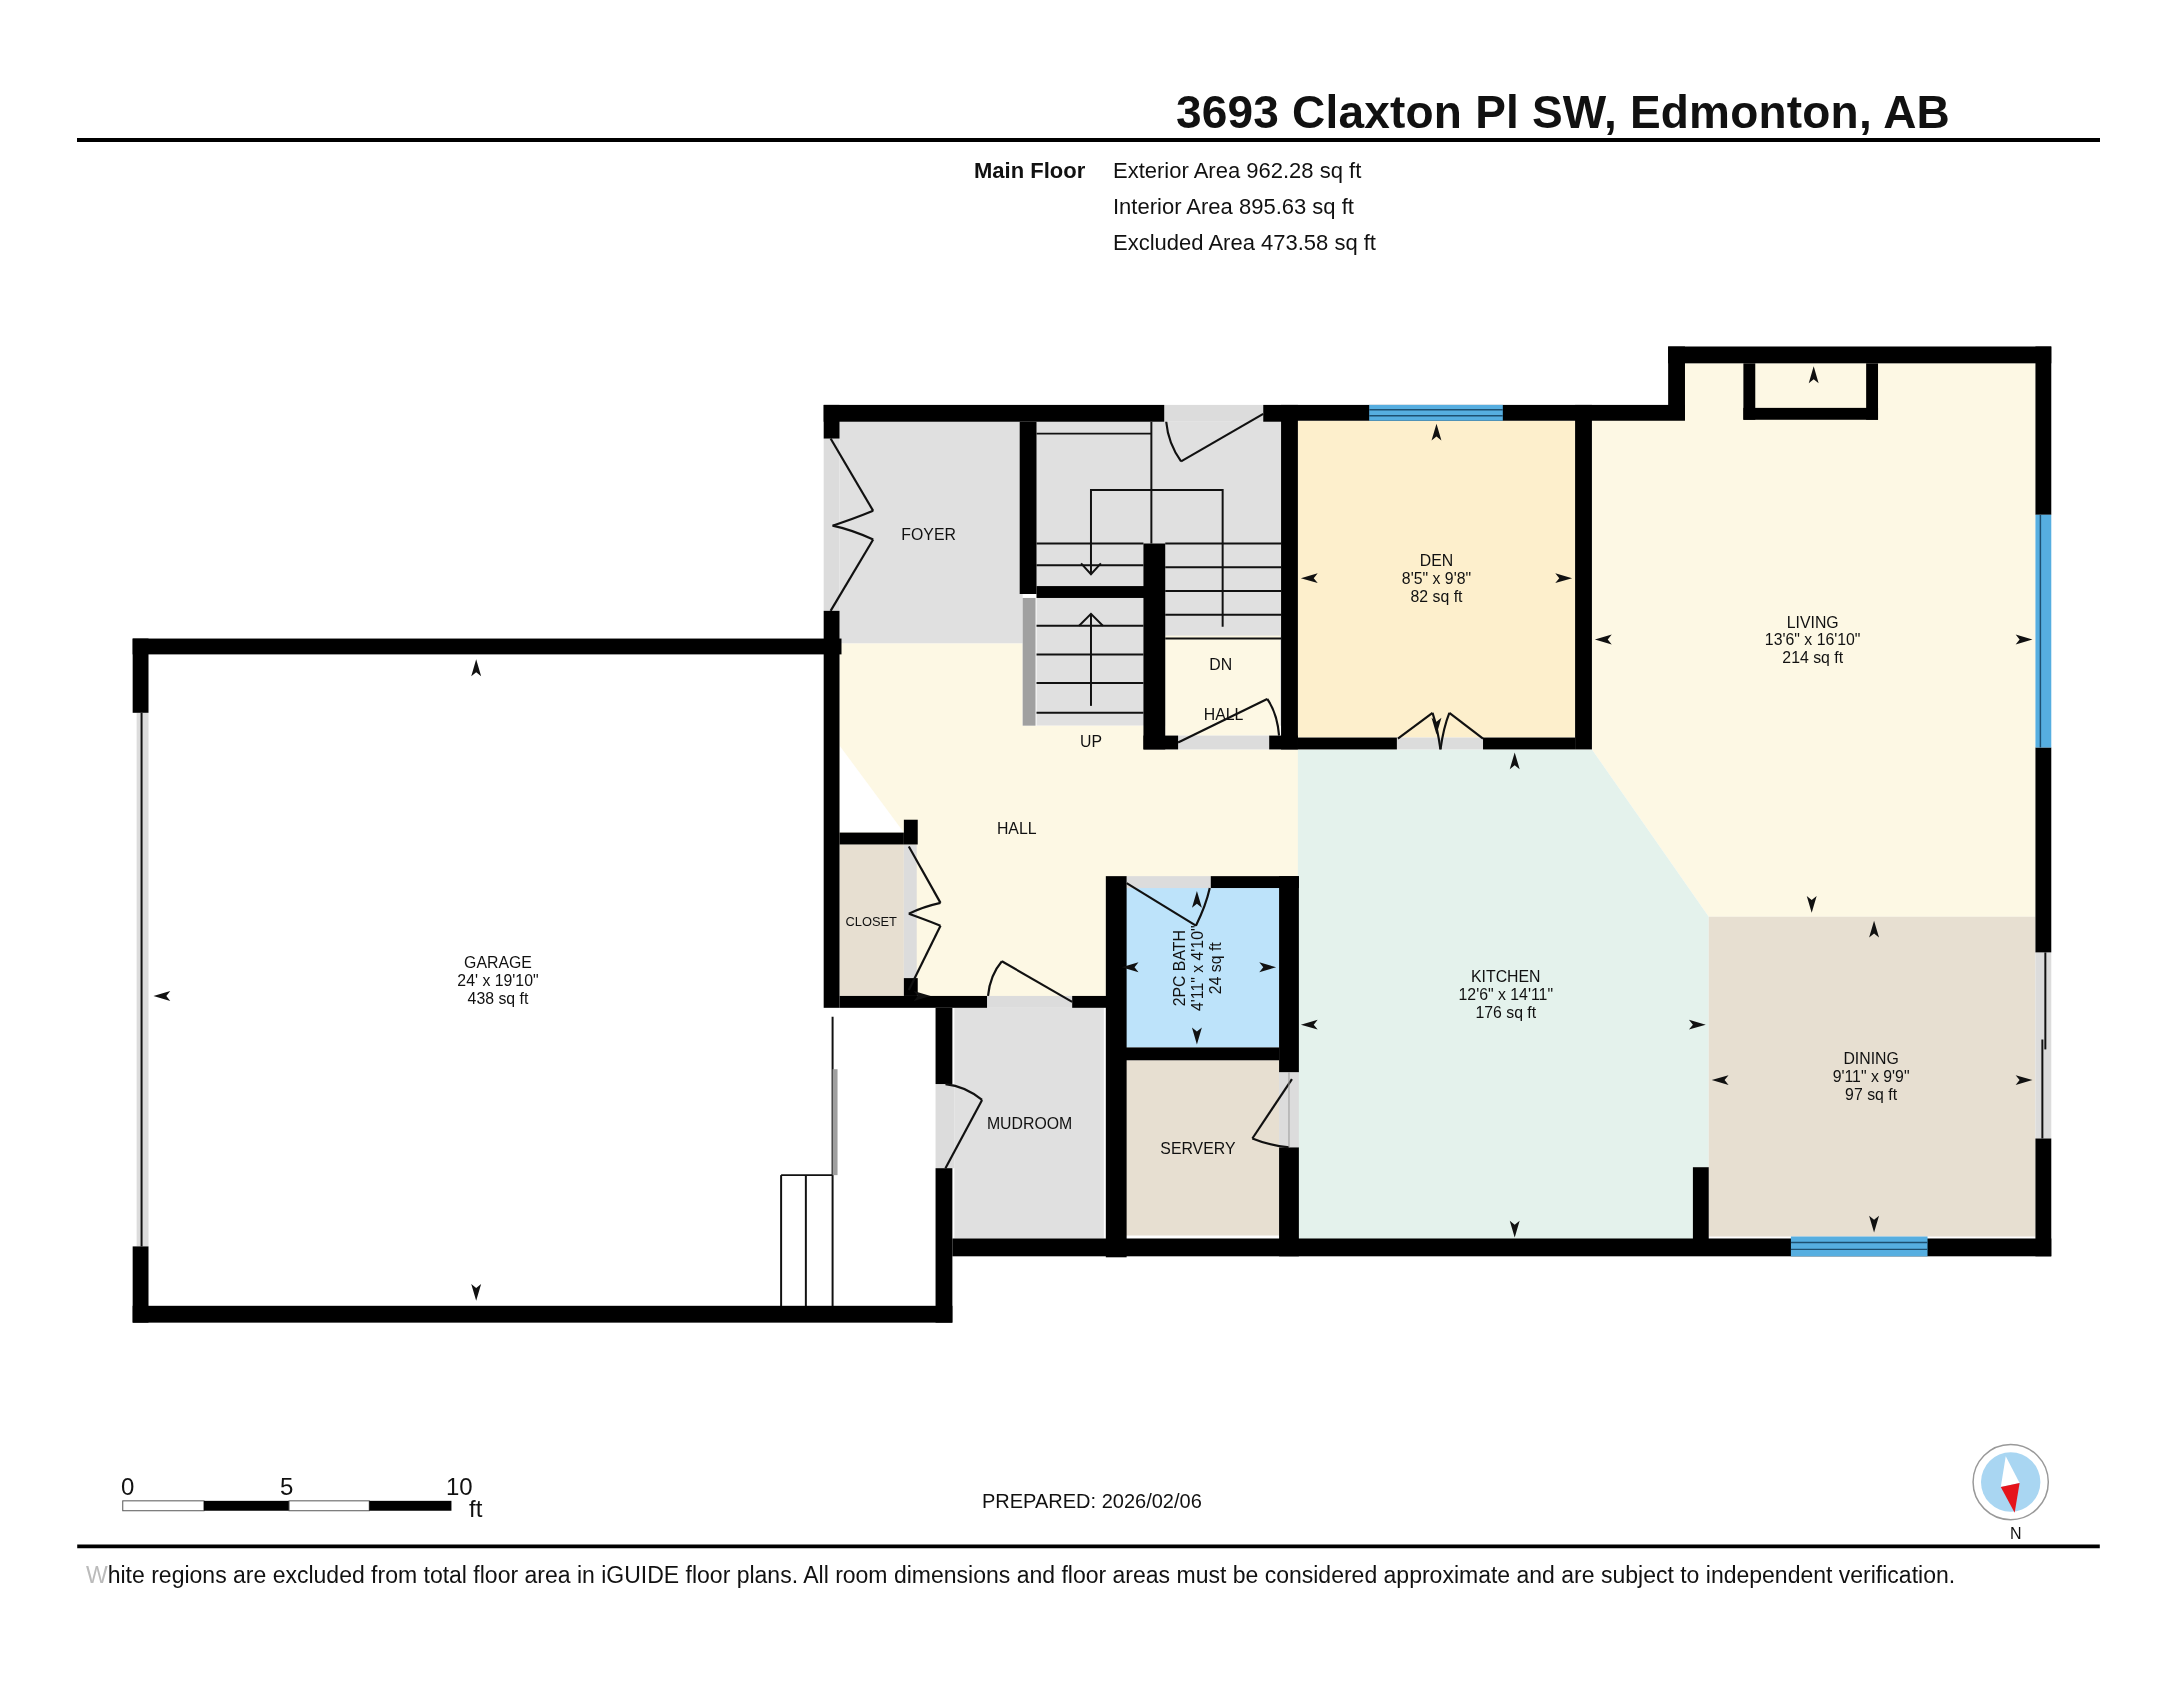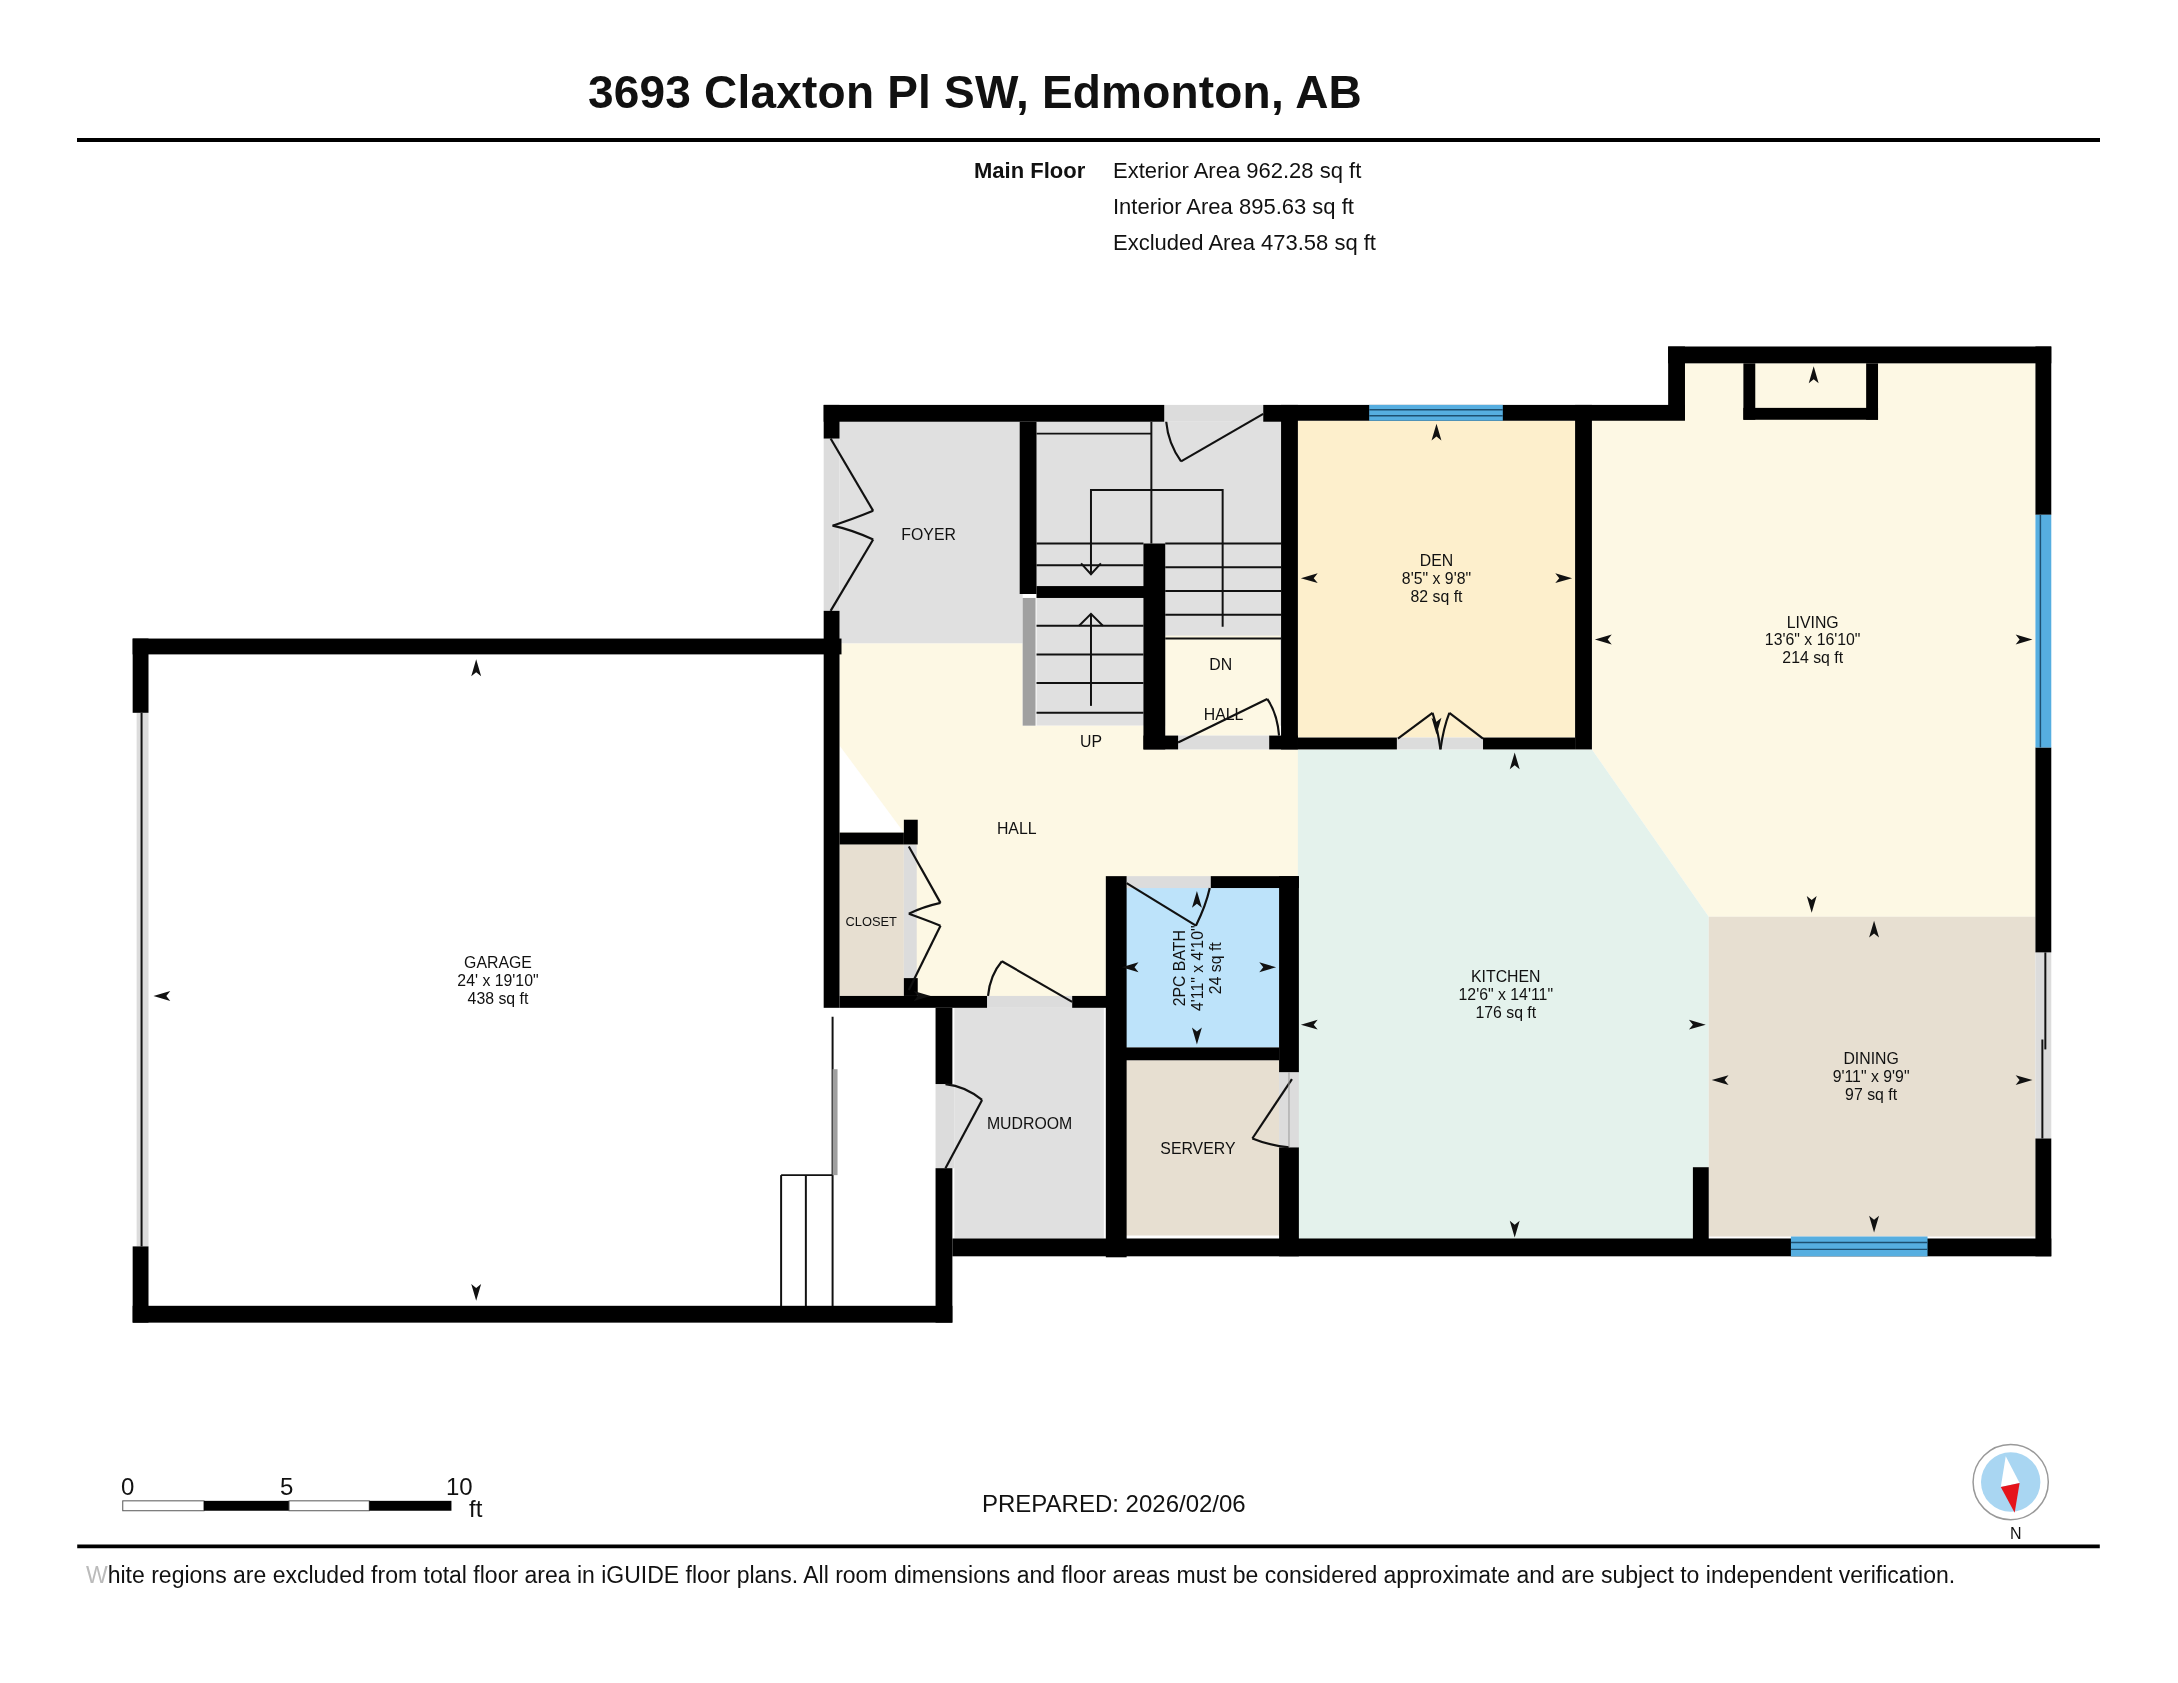--- a/index.html
+++ b/index.html
@@ -1,25 +1,25 @@
 <!DOCTYPE html>
 <html><head>
 <meta charset="utf-8">
 <style>
   html,body{margin:0;padding:0;background:#fff;}
   body{width:2178px;height:1683px;position:relative;overflow:hidden;font-family:"Liberation Sans",sans-serif;color:#111;}
-  .title{position:absolute;left:0;width:1950px;top:65px;text-align:center;font-size:46px;font-weight:bold;letter-spacing:0.2px;}
+  .title{position:absolute;left:0;width:1950px;top:85px;text-align:right;font-size:46px;font-weight:bold;letter-spacing:0.2px;}
   .rule{position:absolute;left:77px;width:2023px;background:#000;}
   .areas{position:absolute;top:153px;left:974px;font-size:22px;line-height:36px;}
   .areas .lbl{position:absolute;left:0;top:0;font-weight:bold;white-space:nowrap;text-align:right;}
   .areas .vals{position:absolute;left:139px;top:0;white-space:nowrap;}
   svg{position:absolute;left:0;top:0;}
   .rl{font-family:"Liberation Sans",sans-serif;font-size:16px;fill:#111;text-anchor:middle;}
   .scale-lbl{position:absolute;font-size:24px;}
-  .prepared{position:absolute;left:982px;top:1490px;font-size:24px;white-space:nowrap;}
+  .prepared{position:absolute;left:982px;top:1490px;font-size:20px;white-space:nowrap;}
   .footer{position:absolute;left:86px;top:1562px;font-size:23px;white-space:nowrap;}
   .footer .w{color:#bbb;}
 </style>
 </head>
 <body>
 
 <div class="title">3693 Claxton Pl SW, Edmonton, AB</div>
 <div class="rule" style="top:138px;height:4px;"></div>
 
 <div class="areas">

